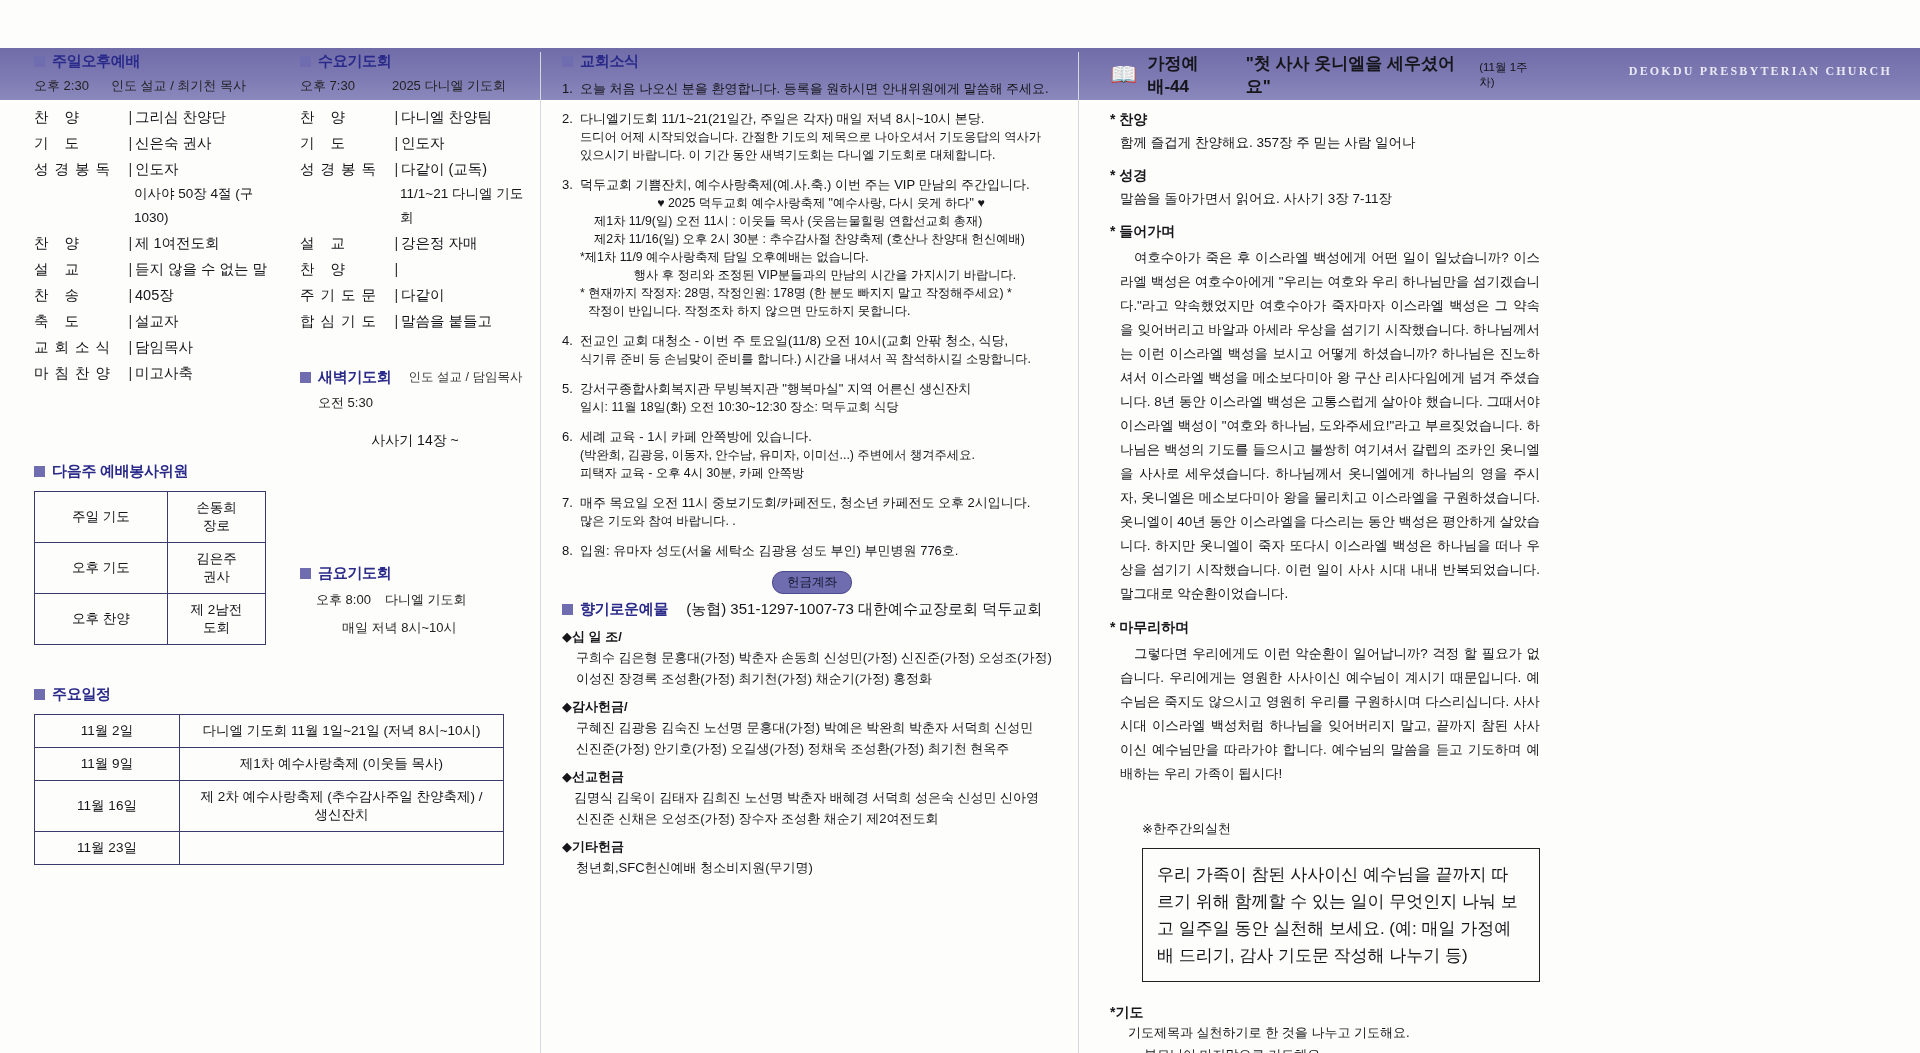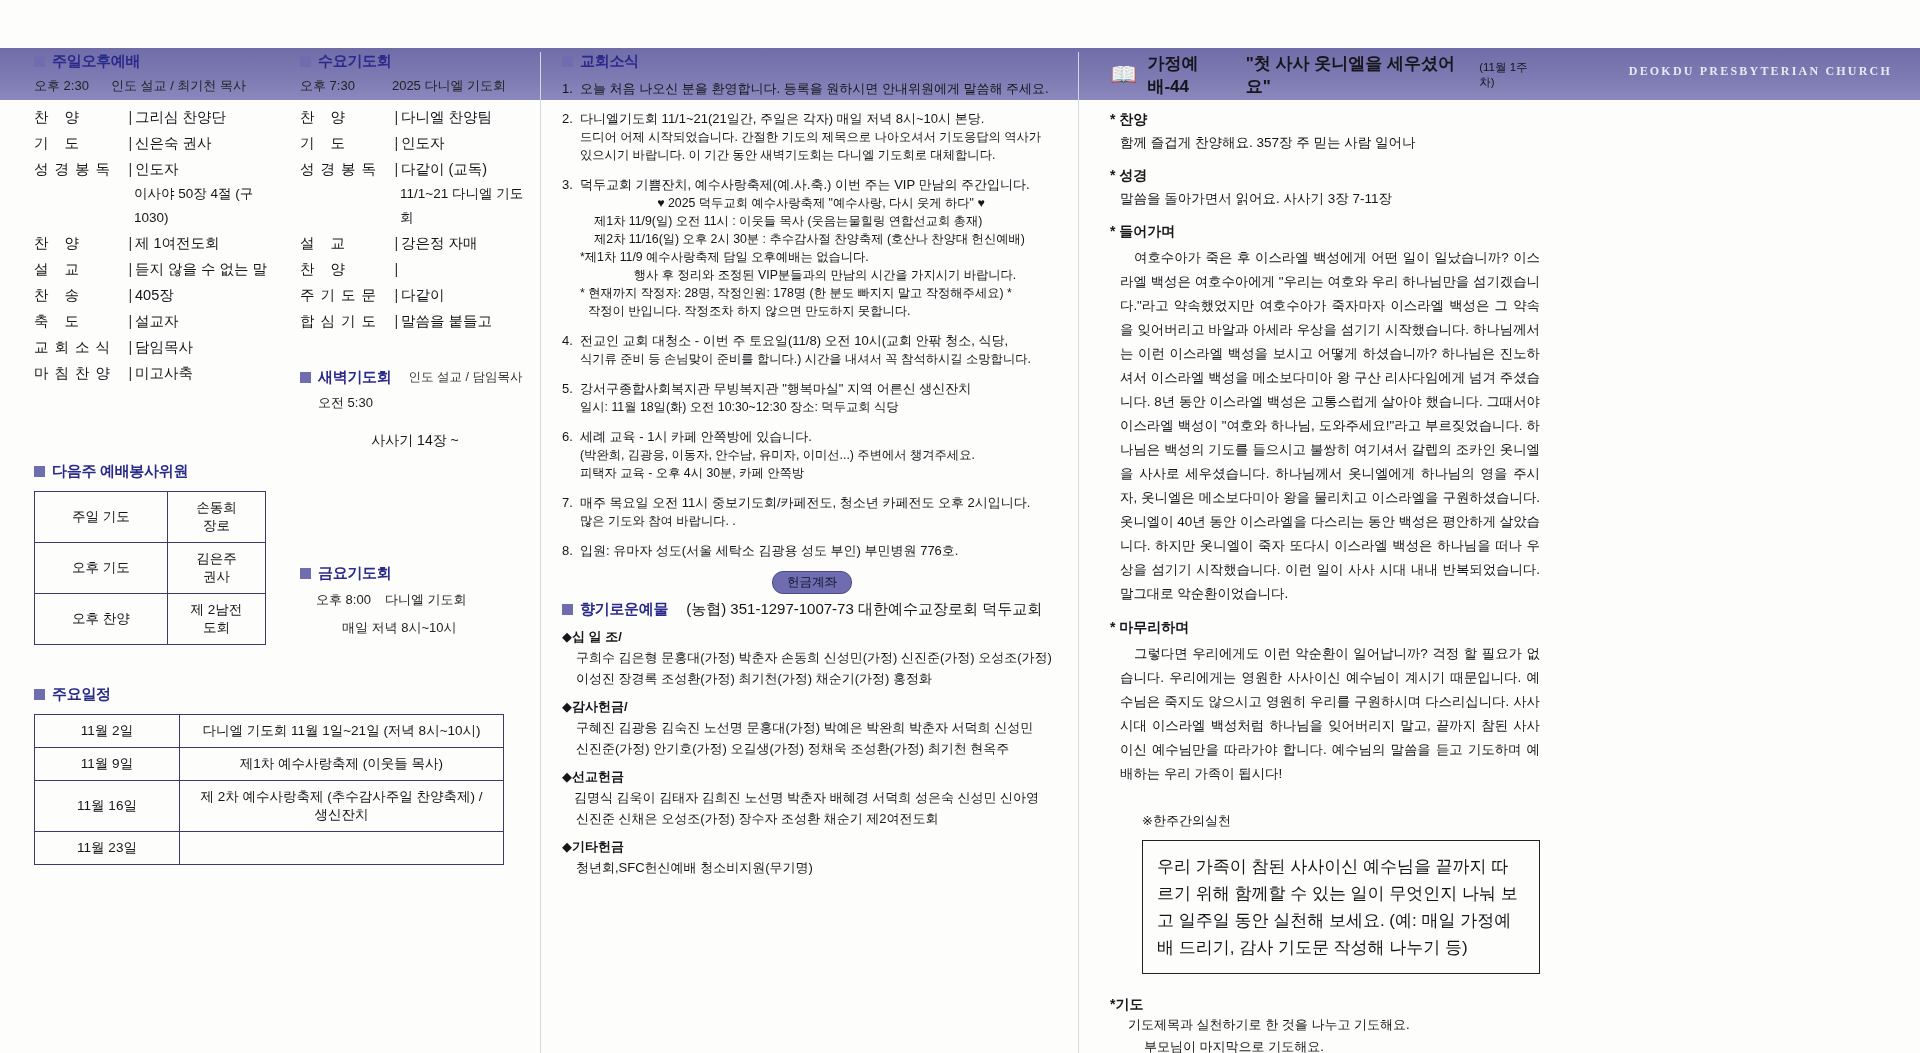--- a/index.html
+++ b/index.html
@@ -376,21 +376,21 @@
     <div class="wsec">
       <div class="sh">* 들어가며</div>
       <div class="para" style="margin-left:10px;">여호수아가 죽은 후 이스라엘 백성에게 어떤 일이 일났습니까? 이스라엘 백성은 여호수아에게 "우리는 여호와 우리 하나님만을 섬기겠습니다."라고 약속했었지만 여호수아가 죽자마자 이스라엘 백성은 그 약속을 잊어버리고 바알과 아세라 우상을 섬기기 시작했습니다. 하나님께서는 이런 이스라엘 백성을 보시고 어떻게 하셨습니까? 하나님은 진노하셔서 이스라엘 백성을 메소보다미아 왕 구산 리사다임에게 넘겨 주셨습니다. 8년 동안 이스라엘 백성은 고통스럽게 살아야 했습니다. 그때서야 이스라엘 백성이 "여호와 하나님, 도와주세요!"라고 부르짖었습니다. 하나님은 백성의 기도를 들으시고 불쌍히 여기셔서 갈렙의 조카인 옷니엘을 사사로 세우셨습니다. 하나님께서 옷니엘에게 하나님의 영을 주시자, 옷니엘은 메소보다미아 왕을 물리치고 이스라엘을 구원하셨습니다. 옷니엘이 40년 동안 이스라엘을 다스리는 동안 백성은 평안하게 살았습니다. 하지만 옷니엘이 죽자 또다시 이스라엘 백성은 하나님을 떠나 우상을 섬기기 시작했습니다. 이런 일이 사사 시대 내내 반복되었습니다. 말그대로 악순환이었습니다.</div>
     </div>
 
     <div class="wsec">
       <div class="sh">* 마무리하며</div>
       <div class="para" style="margin-left:10px;">그렇다면 우리에게도 이런 악순환이 일어납니까? 걱정 할 필요가 없습니다. 우리에게는 영원한 사사이신 예수님이 계시기 때문입니다. 예수님은 죽지도 않으시고 영원히 우리를 구원하시며 다스리십니다. 사사 시대 이스라엘 백성처럼 하나님을 잊어버리지 말고, 끝까지 참된 사사이신 예수님만을 따라가야 합니다. 예수님의 말씀을 듣고 기도하며 예배하는 우리 가족이 됩시다!</div>
     </div>
 
-    <div style="margin-top:24px;padding-left:32px;">
+    <div style="margin-top:32px;padding-left:32px;">
       <div class="tiny">※한주간의실천</div>
       <div class="box">우리 가족이 참된 사사이신 예수님을 끝까지 따르기 위해 함께할 수 있는 일이 무엇인지 나눠 보고 일주일 동안 실천해 보세요. (예: 매일 가정예배 드리기, 감사 기도문 작성해 나누기 등)</div>
     </div>
 
     <div style="margin-top:22px;">
       <div class="sh" style="font-size:14px;font-weight:bold;">*기도</div>
       <div class="tiny" style="margin-left:18px;">기도제목과 실천하기로 한 것을 나누고 기도해요.</div>
       <div class="tiny" style="margin-left:34px;">부모님이 마지막으로 기도해요.</div>
     </div>
   </div>

